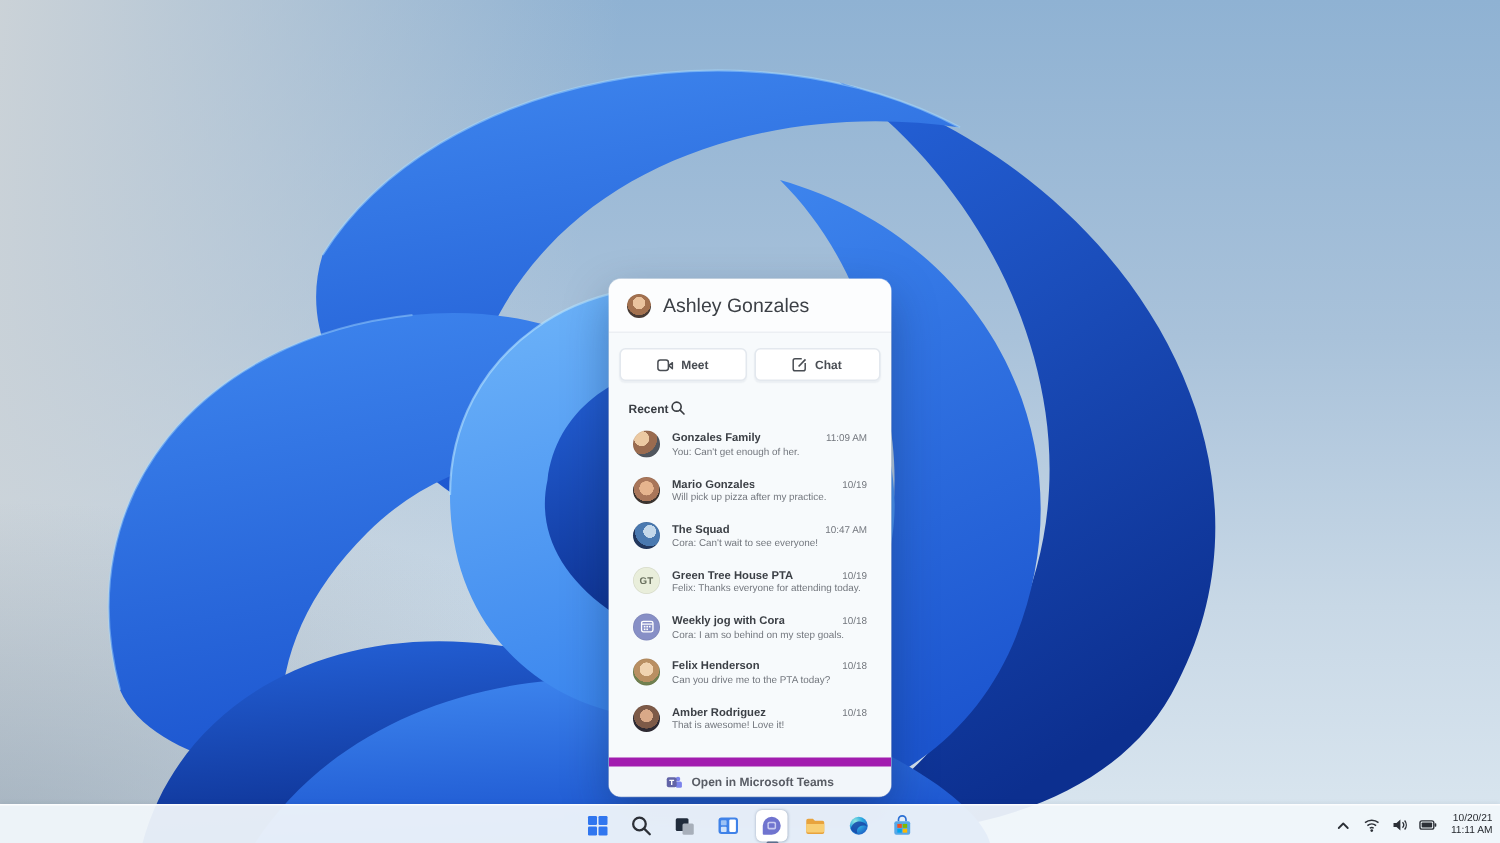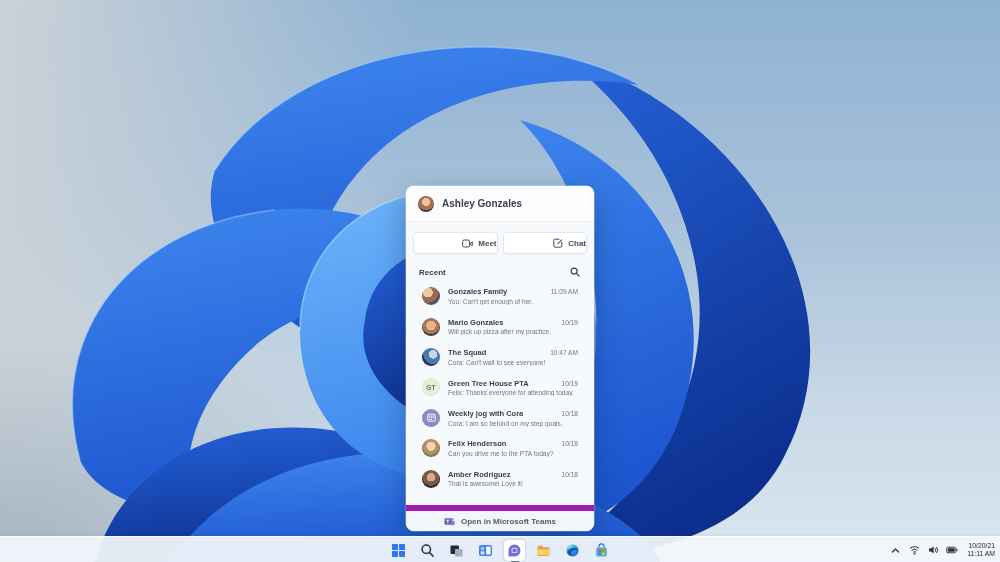--- a/index.html
+++ b/index.html
@@ -18,28 +18,28 @@
 
   
   .flyout {
     position:absolute; left:406px; top:186px; width:188px; height:345px;
     border-radius:8px; overflow:hidden; display:flex; flex-direction:column;
     background:#f7fafc; box-shadow:0 12px 30px rgba(15,35,70,.35), 0 0 0 .5px rgba(255,255,255,.6);
   }
   .fl-header { height:36px; flex:none; background:#fcfdfe; border-bottom:1px solid #eceff3;
     display:flex; align-items:center; gap:8px; padding:0 12px; cursor:default; }
   .fl-header .avatar { width:16px; height:16px; }
-  .fl-username { font-size:10px; font-weight:700; color:#3c4046; }
+  .fl-username { font-size:13px; font-weight:400; color:#3c4046; }
 
   .fl-actions { display:flex; gap:5px; padding:10px 7px 6px; flex:none; }
   .action-btn { flex:1; height:22px; background:#ffffff; border:1px solid #e3e8ee; border-radius:4px;
-    display:flex; align-items:center; justify-content:flex-end; gap:5px;
+    display:flex; align-items:center; justify-content:center; gap:5px;
     font-size:8px; font-weight:600; color:#494d53; box-shadow:0 1px 1px rgba(20,40,70,.05); cursor:pointer; }
 
-  .fl-recent { display:flex; align-items:center; justify-content:space-between; padding:6px 13px 3px; flex:none; }
+  .fl-recent { display:flex; align-items:center; padding:6px 13px 3px; flex:none; }
   .recent-label { font-size:8px; font-weight:700; color:#393d43; }
   .search-btn { width:12px; height:12px; display:flex; align-items:center; justify-content:center; cursor:pointer; }
 
   .fl-list { flex:1; overflow:hidden; }
   .chat-row { height:30.4px; display:flex; align-items:center; gap:8px; padding:0 16px; cursor:pointer; }
   .avatar { width:18px; height:18px; border-radius:50%; flex:none;
     display:flex; align-items:center; justify-content:center; overflow:hidden;
     box-shadow:inset 0 0 0 .5px rgba(0,0,0,.08); }
   .av-0 { background:radial-gradient(circle at 32% 30%, #ecc9a2 0 28%, #9a6b4f 29% 58%, #51565e 59% 100%),
           linear-gradient(135deg,#c5a07c,#6f87b8); }

